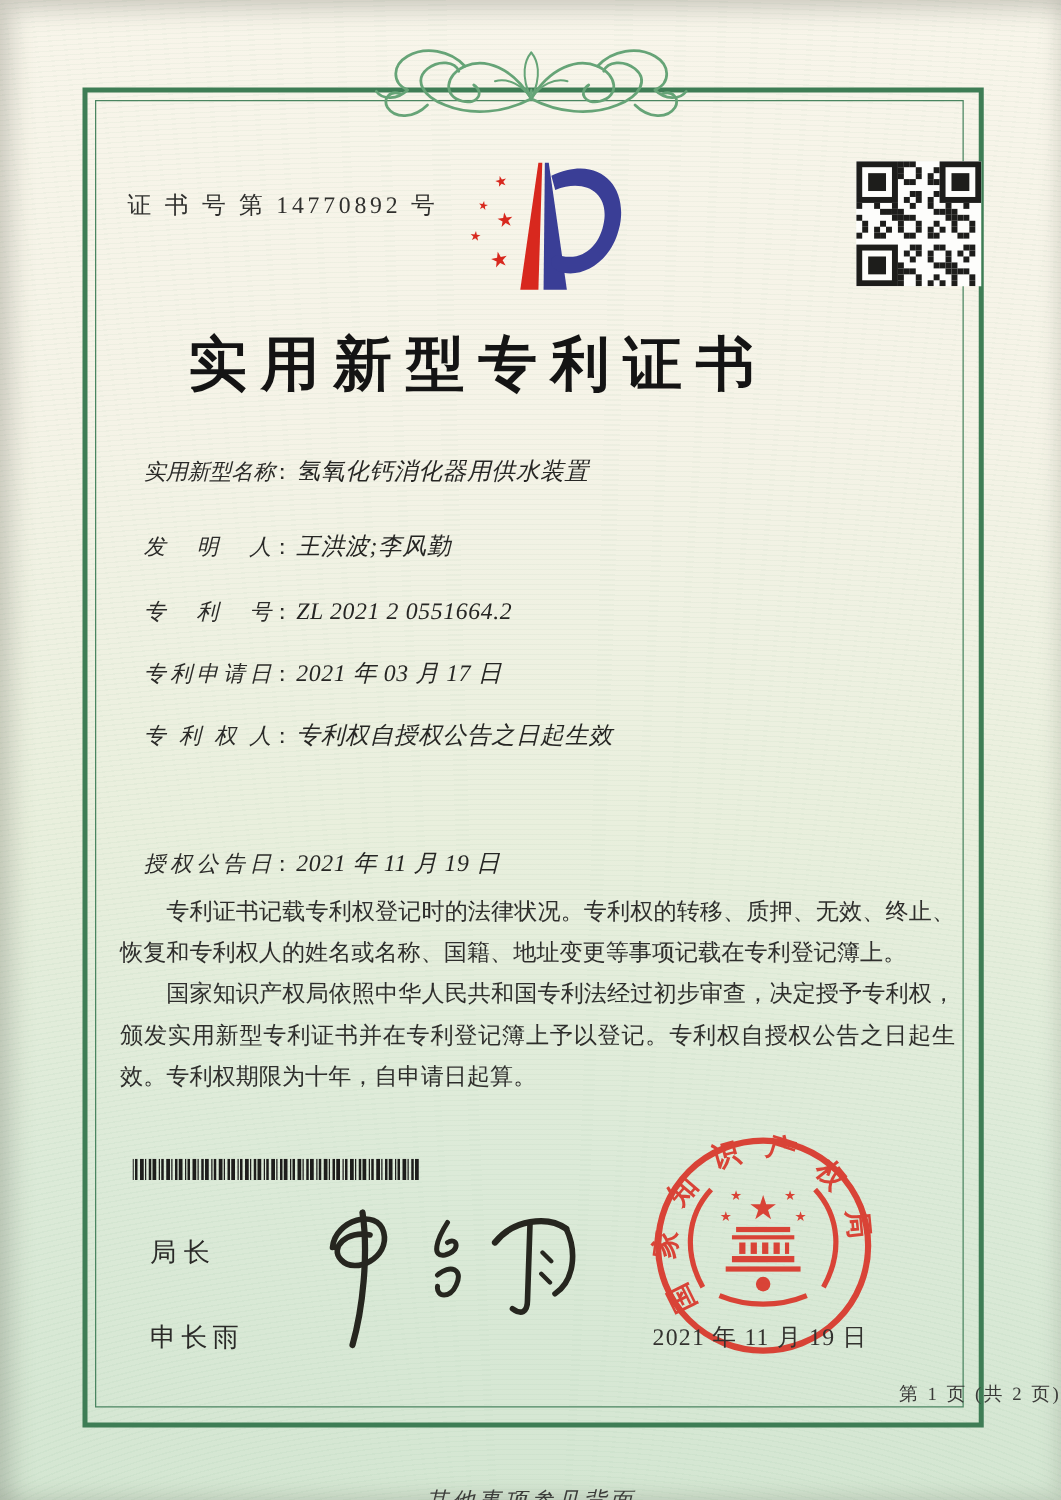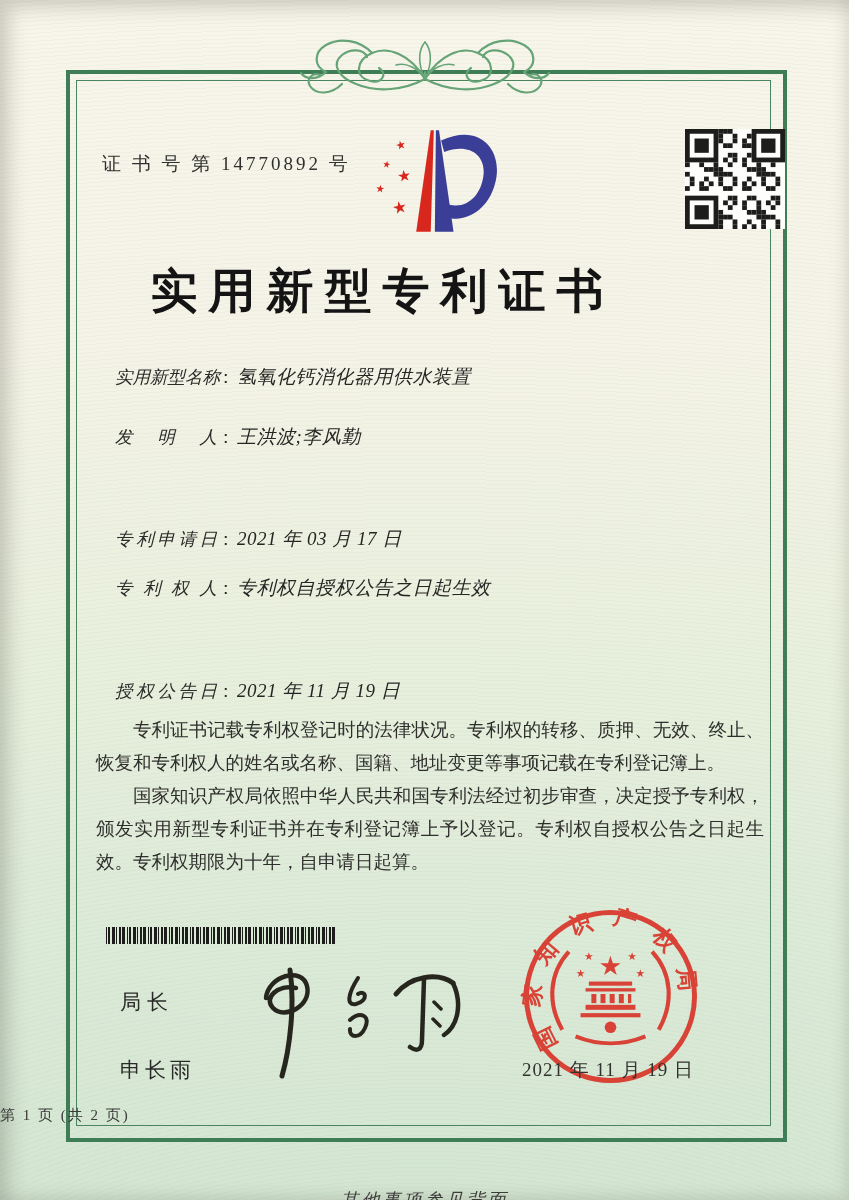--- a/index.html
+++ b/index.html
@@ -39,21 +39,21 @@
 
   .barcode{position:absolute;left:106px;top:927px;width:230px;height:17px;}
 
   .signer-title{position:absolute;left:120px;top:988px;font-size:21px;letter-spacing:6px;color:#2a2a28;}
   .signer-name{position:absolute;left:120px;top:1024px;font-size:21px;letter-spacing:4px;color:#2a2a28;margin-top:32px;}
   .signature{position:absolute;left:238px;top:946px;width:230px;height:140px;}
 
   .seal{position:absolute;left:519px;top:905px;width:183px;height:183px;opacity:0.93;}
   .seal-date{position:absolute;left:522px;top:1057px;font-size:19px;letter-spacing:1px;color:#33322f;z-index:5;}
 
-  .page-indicator{position:absolute;left:0;top:1106px;width:849px;text-align:left;
+  .page-indicator{position:absolute;left:0;top:1106px;width:849px;text-align:right;
     font-size:15px;color:#3a3a38;letter-spacing:2px;}
   .back-note{position:absolute;left:0;top:1188px;width:849px;text-align:center;
     font-size:18px;font-style:italic;color:#3c3c3a;letter-spacing:3px;}
 </style>
 </head>
 <body>
 
 <div class="page">
 
   <div class="frame-outer"></div>
@@ -208,20 +208,23 @@
     </svg>
 
   <div class="title">实用新型专利证书</div>
 
   <div class="field-row" style="top:364px">
     <span class="f-label">实用新型名称</span><span class="f-colon">：</span><span class="f-value">氢氧化钙消化器用供水装置</span>
   </div>
   <div class="field-row" style="top:424px">
     <span class="f-label">发明人</span><span class="f-colon">：</span><span class="f-value">王洪波;李风勤</span>
   </div>
+  <div class="field-row" style="top:477px">
+    <span class="f-label">专利号</span><span class="f-colon">：</span><span class="f-value">ZL 2021 2 0551664.2</span>
+  </div>
   <div class="field-row" style="top:526px">
     <span class="f-label">专利申请日</span><span class="f-colon">：</span><span class="f-value">2021 年 03 月 17 日</span>
   </div>
   <div class="field-row" style="top:575px">
     <span class="f-label">专利权人</span><span class="f-colon">：</span><span class="f-value">专利权自授权公告之日起生效</span>
   </div>
   <div class="field-row" style="top:678px">
     <span class="f-label">授权公告日</span><span class="f-colon">：</span><span class="f-value">2021 年 11 月 19 日</span>
   </div>
 

